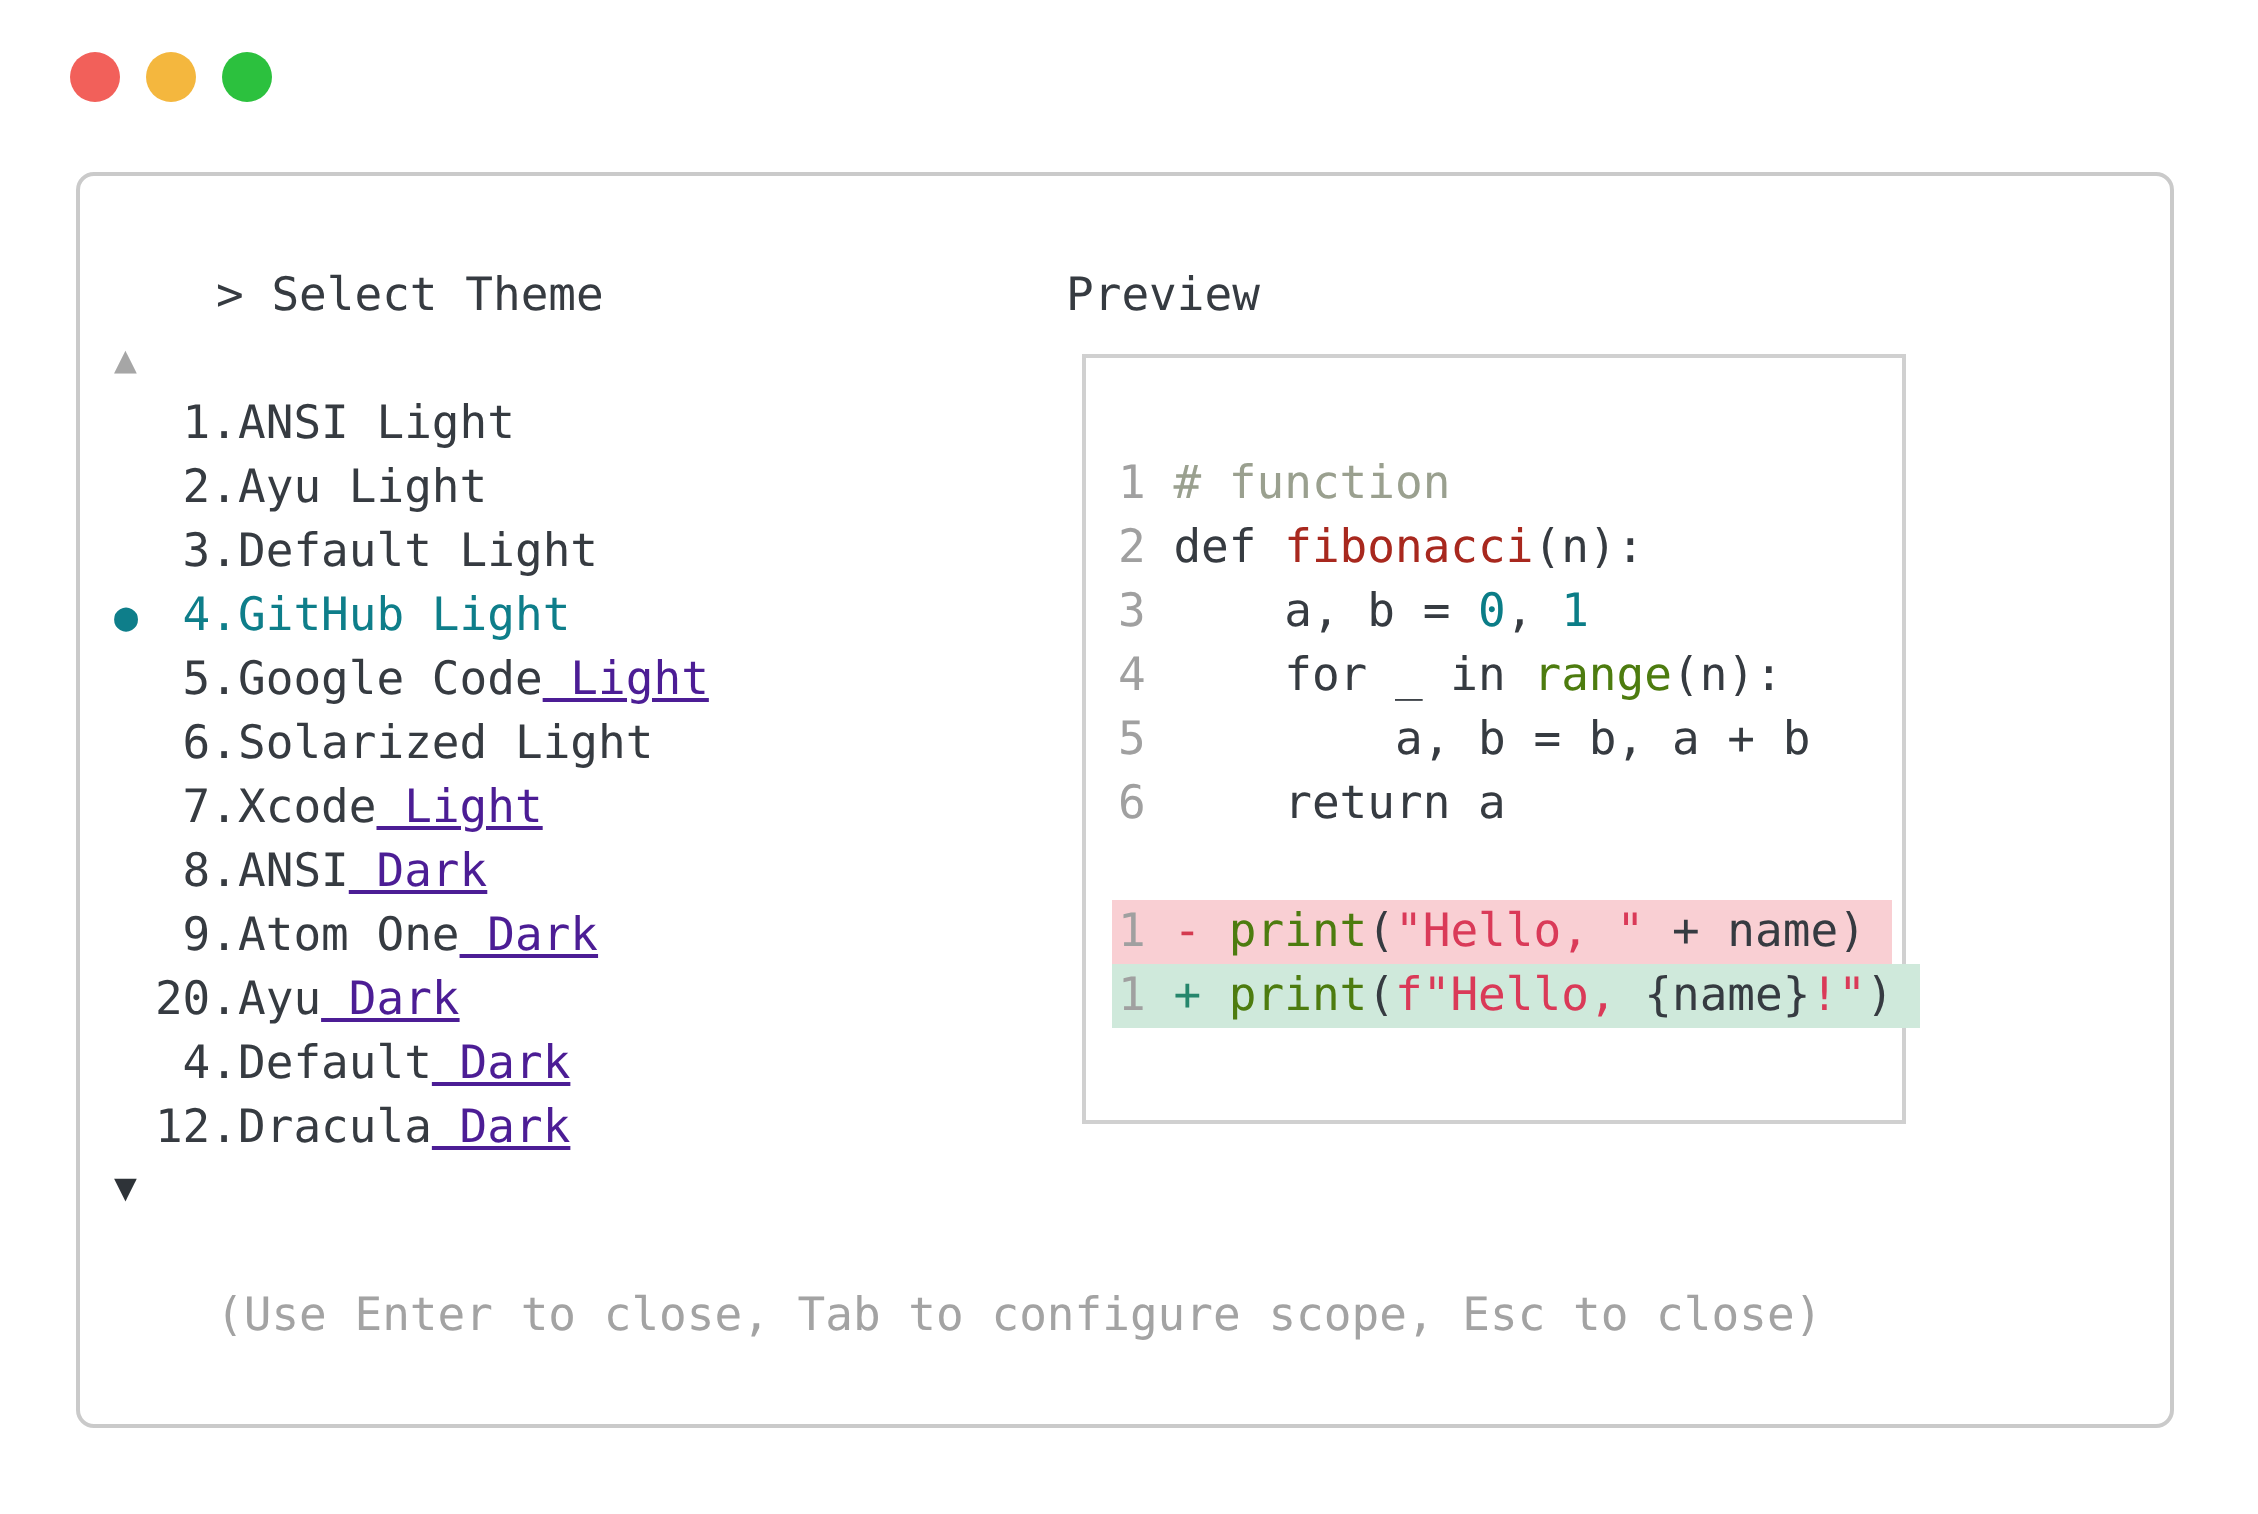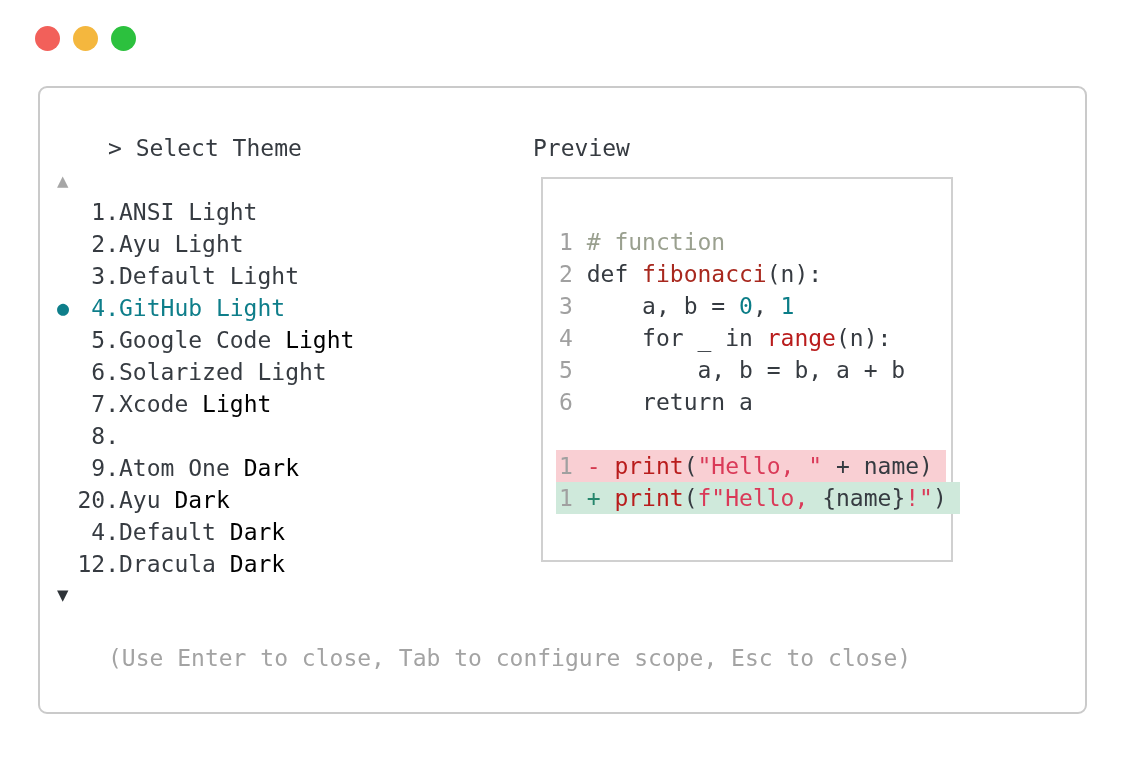--- a/index.html
+++ b/index.html
@@ -23,41 +23,41 @@
   .prompt{position:absolute;left:20px;top:44px;height:32px;line-height:32px;}
   .scroll{position:absolute;left:17px;font-size:19px;height:32px;line-height:32px;}
   .scroll-up{top:76px;color:#a6a6a6;}
   .scroll-down{top:490px;color:#2e3338;}
 
   .list{position:absolute;left:17px;top:108px;}
   .item{height:32px;line-height:32px;display:flex;cursor:default;}
   .marker{width:20px;display:inline-block;color:#0e7e8a;font-size:20px;}
   .inum{width:42px;display:inline-block;text-align:right;}
   .iname{margin-left:0;text-align:right;}
-  .isuffix{color:#000000;}
+  .isuffix{color:#4c1d95;text-decoration:underline;}
   .item.selected .inum,.item.selected .iname{color:#0e7e8a;}
 
   .help{position:absolute;left:20px;top:554px;color:#a3a3a3;white-space:pre;}
 
   .preview-title{position:absolute;left:493px;top:44px;height:32px;line-height:32px;}
   .pbox{
     position:absolute;left:501px;top:89px;width:412px;height:385px;
     border:2px solid #d0d0d0;background:#fff;box-sizing:border-box;
   }
   .code{padding:47px 0 0 16px;white-space:pre;}
   .crow{height:32px;line-height:32px;}
   .cline{display:inline-block;height:32px;line-height:32px;}
   .cline.bg-removed{background:#f9cfd3;padding:0 13px 0 3px;margin-left:-3px;}
   .cline.bg-added{background:#cfe9db;padding:0 13px 0 3px;margin-left:-3px;}
   .lnum{color:#a0a0a0;}
   .tok-text{color:#363b41;}
   .tok-comment{color:#9aa08f;}
   .tok-func{color:#a8281e;}
   .tok-num{color:#0b7d87;}
-  .tok-call{color:#b91c1c;text-align:center;}
+  .tok-call{color:#4d7c0f;text-align:center;}
   .tok-str{color:#da3a58;}
   .tok-minus{color:#d43a4f;}
   .tok-plus{color:#26866c;}
 </style>
 </head>
 <body>
 
 <div class="lights">
   <span class="light red"></span>
   <span class="light yellow"></span>
@@ -99,20 +99,21 @@
         <span class="iname">Solarized Light<span class="isuffix"></span></span>
       </div>
       <div class="item">
         <span class="marker"></span>
         <span class="inum">7.</span>
         <span class="iname">Xcode<span class="isuffix"> Light</span></span>
       </div>
       <div class="item">
         <span class="marker"></span>
         <span class="inum">8.</span>
+        <span class="iname">ANSI<span class="isuffix"> Dark</span></span>
       </div>
       <div class="item">
         <span class="marker"></span>
         <span class="inum">9.</span>
         <span class="iname">Atom One<span class="isuffix"> Dark</span></span>
       </div>
       <div class="item">
         <span class="marker"></span>
         <span class="inum">20.</span>
         <span class="iname">Ayu<span class="isuffix"> Dark</span></span>

